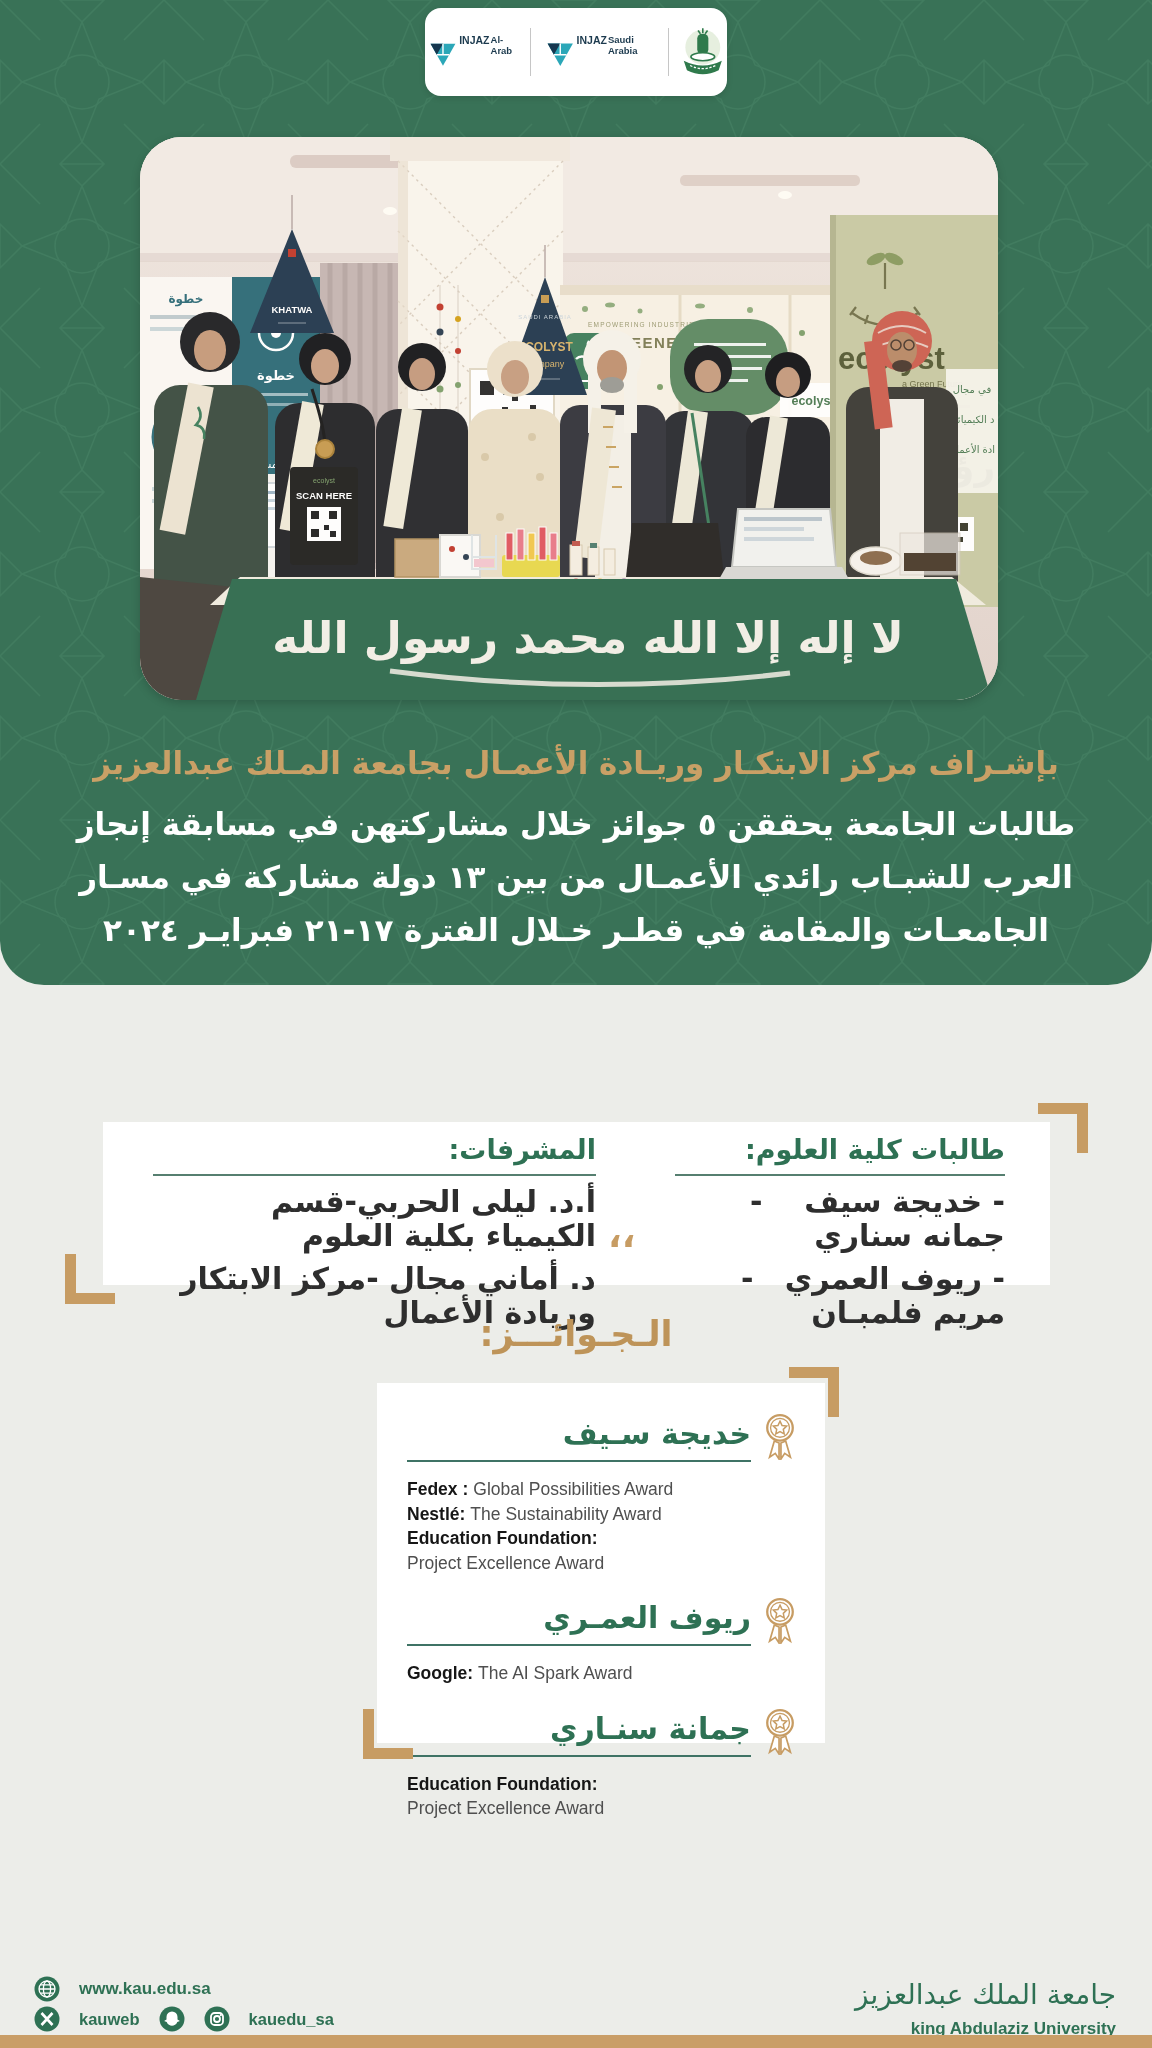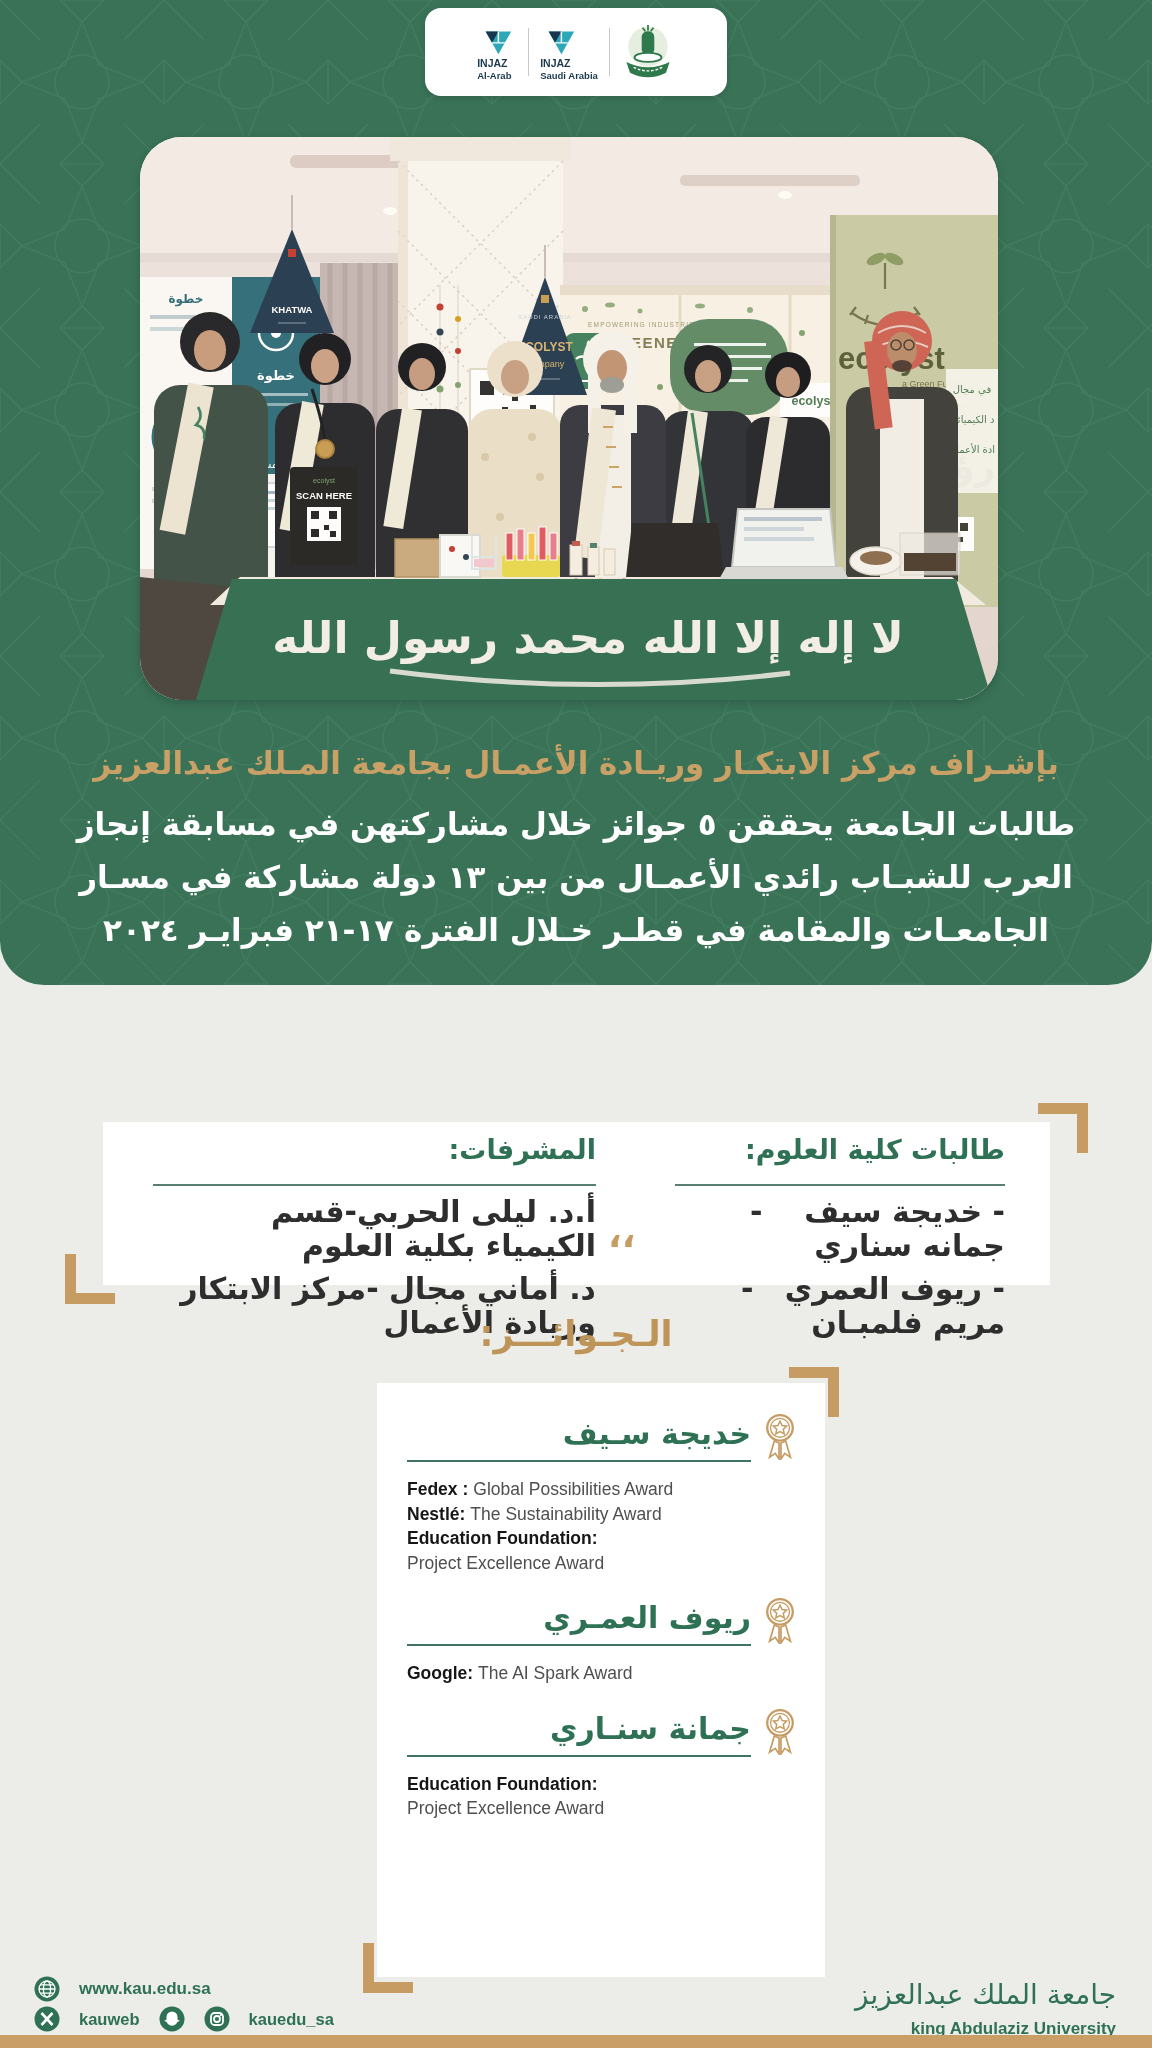--- a/index.html
+++ b/index.html
@@ -12,21 +12,21 @@
   body{font-family:"DejaVu Sans",sans-serif}
   .canvas{position:relative;width:1152px;height:2048px;background:var(--bg_gray);overflow:hidden;margin:0 auto}
 
   
   .hero{position:absolute;left:0;top:0;width:1152px;height:985px;background:var(--green);
         border-radius:0 0 44px 44px;overflow:hidden}
   .hero .pattern{position:absolute;left:0;top:0;opacity:.42}
   .logo-card{position:absolute;left:50%;top:8px;transform:translateX(-50%);width:302px;height:88px;
         background:#fff;border-radius:16px;display:flex;align-items:center;justify-content:center;gap:11px;
         box-shadow:0 2px 6px rgba(0,0,0,.12)}
-  .brand{display:flex;flex-direction:column;align-items:flex-start;gap:1px}
+  .brand{display:flex;flex-direction:row;align-items:flex-start;gap:1px}
   .brand .mark{width:40px;height:34px}
   .brand-t{font:bold 10.5px "Liberation Sans",sans-serif;color:var(--navy);line-height:1.12}
   .brand-s{font:bold 9.5px "Liberation Sans",sans-serif;color:var(--navy);line-height:1.12}
   .vdiv{width:1px;height:48px;background:#c6c6c6}
 
   .photo{position:absolute;left:140px;top:137px;width:858px;height:563px;border-radius:42px;
         overflow:hidden;background:#e9ddd6;box-shadow:0 3px 10px rgba(0,0,0,.18)}
   .photo svg{display:block}
 
   .sup-line{position:absolute;left:40px;right:40px;top:745px;text-align:center;direction:rtl;
@@ -35,34 +35,34 @@
         color:#fff;font-size:31px;font-weight:bold;line-height:53px}
 
   
   .sec-title{position:absolute;left:0;right:0;text-align:center;direction:rtl;
         color:var(--gold_text);font-size:35px;font-weight:bold}
   .t-part{top:1056px}
   .t-awards{top:1314px}
 
   .card{position:absolute;background:#fff}
   .p-card{left:103px;top:1122px;width:947px;height:163px}
-  .a-card{left:377px;top:1383px;width:448px;height:594px;padding:24px 26px 0 30px}
+  .a-card{left:377px;top:1383px;width:448px;height:360px;padding:24px 26px 0 30px}
 
   .brk{position:absolute;width:50px;height:50px}
   .brk-tr{border-top:11px solid var(--gold);border-right:11px solid var(--gold)}
   .brk-bl{border-bottom:11px solid var(--gold);border-left:11px solid var(--gold)}
   .p-card .brk-tr{top:-19px;right:-38px}
   .p-card .brk-bl{bottom:-19px;left:-38px}
   .a-card .brk-tr{top:-16px;right:-14px}
   .a-card .brk-bl{bottom:-16px;left:-14px}
 
   .col{position:absolute;direction:rtl;text-align:right}
   .col-students{right:45px;top:12px;width:330px}
   .col-sup{left:50px;top:12px;width:443px}
-  .col-h{font-size:27px;font-weight:bold;color:var(--green_dark);padding-bottom:19px;
+  .col-h{font-size:27px;font-weight:bold;color:var(--green_dark);padding-bottom:9px;
         border-bottom:2px solid var(--underline)}
   .col-row{margin-top:9px;font-size:30px;font-weight:bold;color:var(--text_dark);
         line-height:34px;white-space:pre-wrap}
   .quote{position:absolute;left:505px;top:92px;color:var(--gold);font-size:36px;font-weight:bold}
 
   .aw-item{margin-bottom:16px}
   .aw-name-row{display:flex;direction:rtl;align-items:center;gap:10px}
   .aw-name{font-size:30px;font-weight:bold;color:var(--green_dark)}
   .aw-medal{width:38px;height:53px;flex:0 0 auto}
   .aw-line{width:calc(100% - 48px);border-bottom:2px solid #3F7365;margin:0 0 15px 0}

